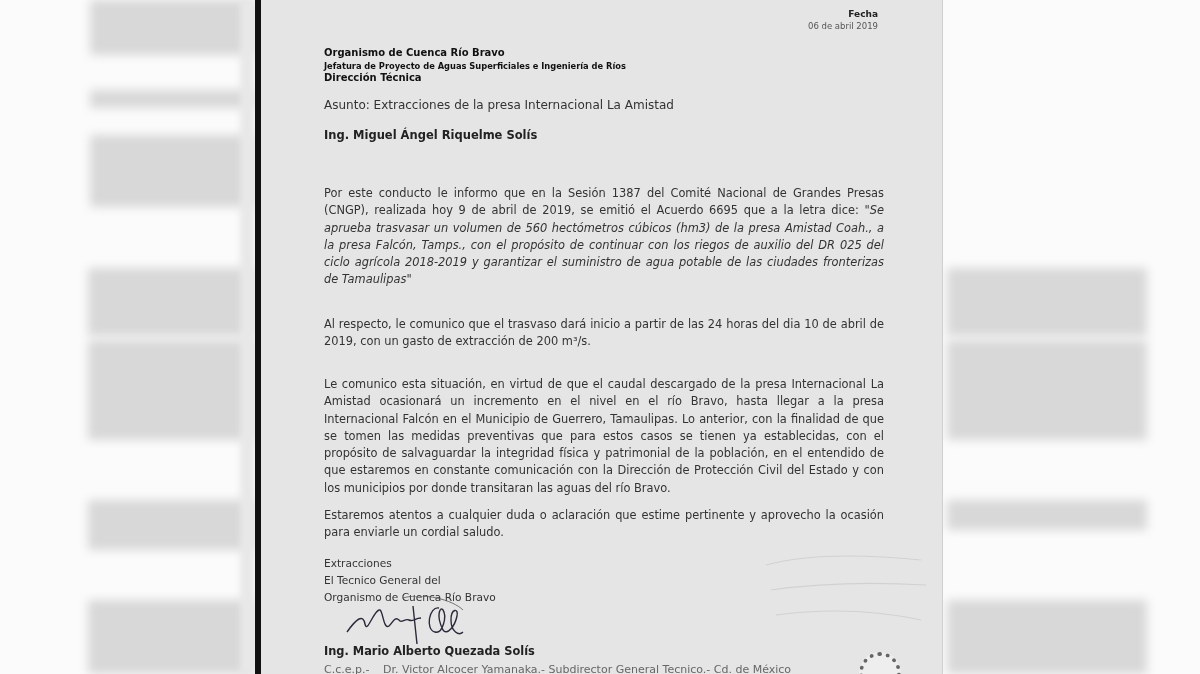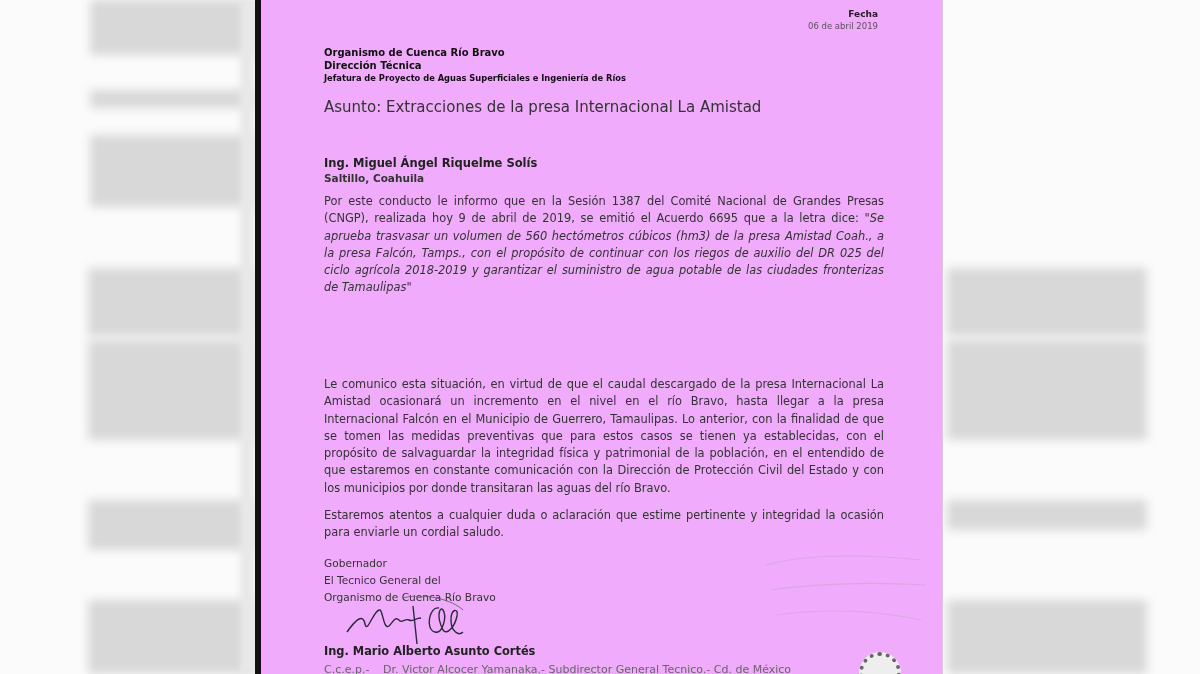--- a/index.html
+++ b/index.html
@@ -6,43 +6,43 @@
   html, body { width: 1200px; height: 674px; overflow: hidden; background: #ffffff; }
   body { position: relative; font-family: "DejaVu Sans", sans-serif; color: #2a2a2a; }
 
   
   .bg { position: absolute; inset: 0; background: #fbfbfb; overflow: hidden; }
   .bg-block { position: absolute; background: #d8d8d8; filter: blur(5px); border-radius: 3px; }
 
   
   .page {
     position: absolute; left: 255px; top: 0; width: 688px; height: 674px;
-    background: #f0abfc;
+    background: #e5e5e5;
     border-left: 6px solid #111111;
     border-right: 1px solid #cfcfcf;
   }
   .page-inner { position: absolute; left: 0; top: 0; width: 100%; height: 100%; }
 
   .date-block { position: absolute; right: 64px; top: 9px; text-align: right; }
   .date-label { font-size: 9px; font-weight: bold; color: #222; }
   .date-value { font-size: 8.5px; color: #555; margin-top: 2px; }
 
   .org-block { position: absolute; left: 63px; top: 47px; }
   .org-line { font-size: 10px; font-weight: bold; color: #111; line-height: 12.5px; }
   .org-line.small { font-size: 8.3px; }
 
-  .subject { position: absolute; left: 63px; top: 98px; font-size: 15px; color: #333; }
+  .subject { position: absolute; left: 63px; top: 98px; font-size: 12px; color: #333; }
 
-  .recipient { position: absolute; left: 63px; top: 128px; margin-top: 28px; }
+  .recipient { position: absolute; left: 63px; top: 128px; }
   .recipient .r-name { font-size: 11.5px; font-weight: bold; color: #222; line-height: 15px; }
   .recipient .r-line { font-size: 10.5px; font-weight: bold; color: #333; line-height: 14px; }
 
   .body-text { position: absolute; left: 63px; width: 560px; font-size: 11.4px; line-height: 17.3px; color: #333; text-align: justify; }
   .body-text em { font-style: italic; }
-  .p1 { top: 193px; }
+  .p1 { top: 185px; }
   .p2 { top: 316px; }
   .p3 { top: 376px; }
   .p4 { top: 507px; }
 
   .closing { position: absolute; left: 63px; top: 555px; font-size: 10.6px; line-height: 17px; color: #333; }
 
   .signature { position: absolute; left: 82px; top: 596px; width: 130px; height: 52px; }
 
   .signer { position: absolute; left: 63px; top: 644px; font-size: 11.4px; font-weight: bold; color: #222; }
   .ccp { position: absolute; left: 63px; top: 663px; font-size: 11px; color: #666; white-space: nowrap; }
@@ -73,54 +73,54 @@
 <div class="page">
   <div class="page-inner">
 
     <div class="date-block">
       <div class="date-label">Fecha</div>
       <div class="date-value">06 de abril 2019</div>
     </div>
 
     <div class="org-block">
       <div class="org-line">Organismo de Cuenca Río Bravo</div>
+      <div class="org-line small">Jefatura de Proyecto de Aguas Superficiales e Ingeniería de Ríos</div>
       <div class="org-line">Dirección Técnica</div>
-      <div class="org-line small">Jefatura de Proyecto de Aguas Superficiales e Ingeniería de Ríos</div>
     </div>
 
     <div class="subject">Asunto: Extracciones de la presa Internacional La Amistad</div>
 
     <div class="recipient">
       <div class="r-name">Ing. Miguel Ángel Riquelme Solís</div>
-      <div class="r-line">Saltillo, Coahuila</div>
     </div>
 
     <p class="body-text p1"><span>Por este conducto le informo que en la Sesión 1387 del Comité Nacional de Grandes Presas (CNGP), realizada hoy 9 de abril de 2019, se emitió el Acuerdo 6695 que a la letra dice: "</span><em>Se aprueba trasvasar un volumen de 560 hectómetros cúbicos (hm3) de la presa Amistad Coah., a la presa Falcón,  Tamps., con el propósito  de continuar con los riegos de auxilio del DR 025 del ciclo agrícola 2018-2019 y garantizar el suministro de agua potable de las ciudades fronterizas de Tamaulipas</em><span>"</span></p>
 
+    <p class="body-text p2">Al respecto,  le comunico que el trasvaso dará inicio a partir de las 24 horas del dia 10 de abril de 2019, con un gasto de extracción de 200 m³/s.</p>
 
     <p class="body-text p3">Le comunico esta situación, en virtud de que el caudal descargado de la presa Internacional La Amistad ocasionará un incremento en el nivel en el río Bravo, hasta llegar a la presa Internacional Falcón en el Municipio de Guerrero, Tamaulipas. Lo anterior, con la finalidad de que se tomen las medidas preventivas que para estos casos se tienen ya establecidas, con el propósito de salvaguardar la integridad física y patrimonial de la población, en el entendido de que estaremos en constante comunicación con la Dirección de Protección Civil del Estado y con los municipios por donde transitaran las aguas del río Bravo.</p>
 
-    <p class="body-text p4">Estaremos atentos a cualquier duda o aclaración que estime pertinente y integridad la ocasión para enviarle un cordial saludo.</p>
+    <p class="body-text p4">Estaremos atentos a cualquier duda o aclaración que estime pertinente y aprovecho la ocasión para enviarle un cordial saludo.</p>
 
     <div class="closing">
-      <div>Gobernador</div>
+      <div>Extracciones</div>
       <div>El Tecnico General del</div>
       <div>Organismo de Cuenca Río Bravo</div>
     </div>
 
     <svg class="faint-stamp" viewBox="0 0 170 100">
       <path d="M5 20 Q60 5 160 15 M10 45 Q80 35 165 40 M15 70 Q90 60 160 75" stroke="#999" stroke-width="1.2" fill="none"></path>
     </svg>
 
     <svg class="signature" viewBox="0 0 130 52">
       <path d="M4 36 C14 22, 20 18, 22 28 C24 38, 30 16, 36 14 C40 12, 40 34, 46 30 C50 26, 52 20, 56 24 C58 28, 62 22, 66 24 C70 26, 72 22, 78 22 M70 10 L74 48 M96 12 C86 10, 82 34, 92 36 C100 38, 104 20, 100 14 C98 10, 92 18, 100 34 C104 40, 112 30, 114 20 C116 12, 108 12, 108 24 C108 36, 116 40, 120 36" stroke="#2a2a3a" stroke-width="1.4" fill="none"></path>
       <path d="M60 2 C80 -4, 110 4, 120 14" stroke="#555" stroke-width="0.8" fill="none"></path>
     </svg>
 
-    <div class="signer">Ing. Mario Alberto Asunto Cortés</div>
+    <div class="signer">Ing. Mario Alberto Quezada Solís</div>
 
     <div class="ccp">
       <span>C.c.e.p.-</span>
       <span>Dr. Victor Alcocer Yamanaka.- Subdirector General Tecnico.- Cd. de México</span>
     </div>
 
     <div class="seal-right"></div>
   </div>
 </div>
 

